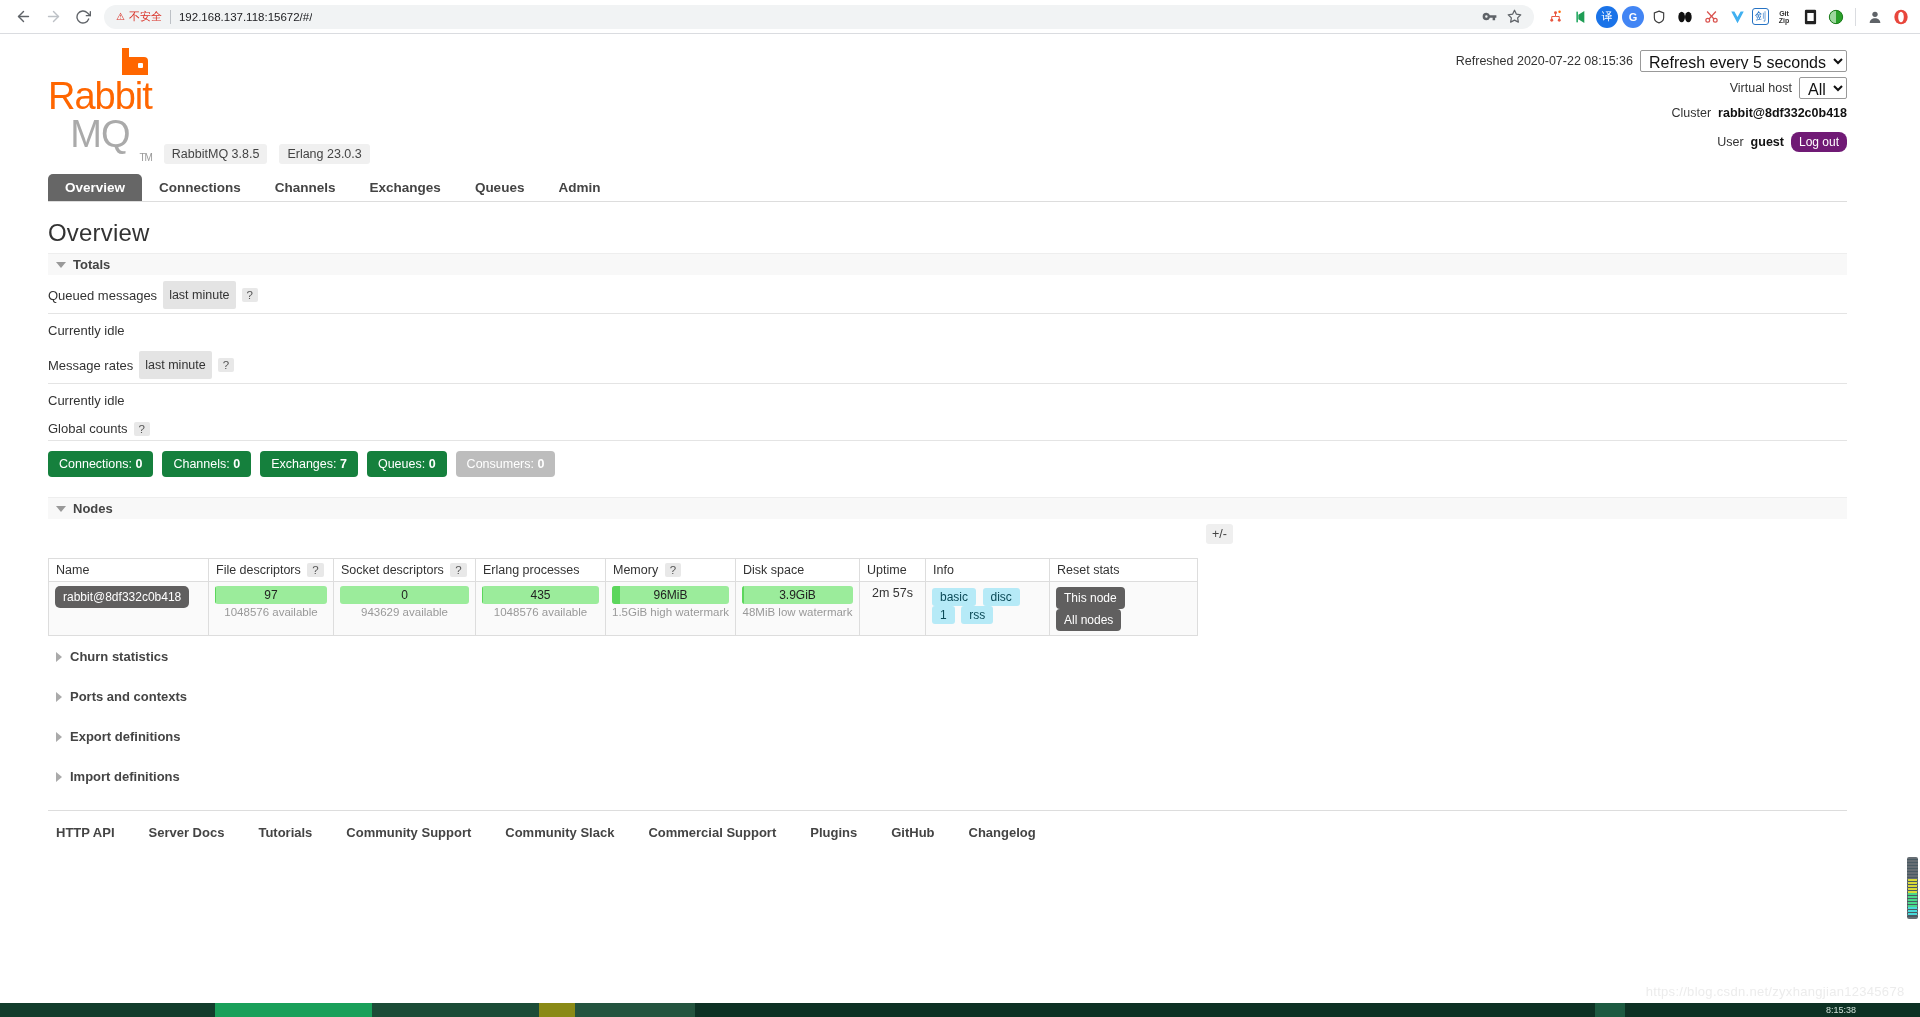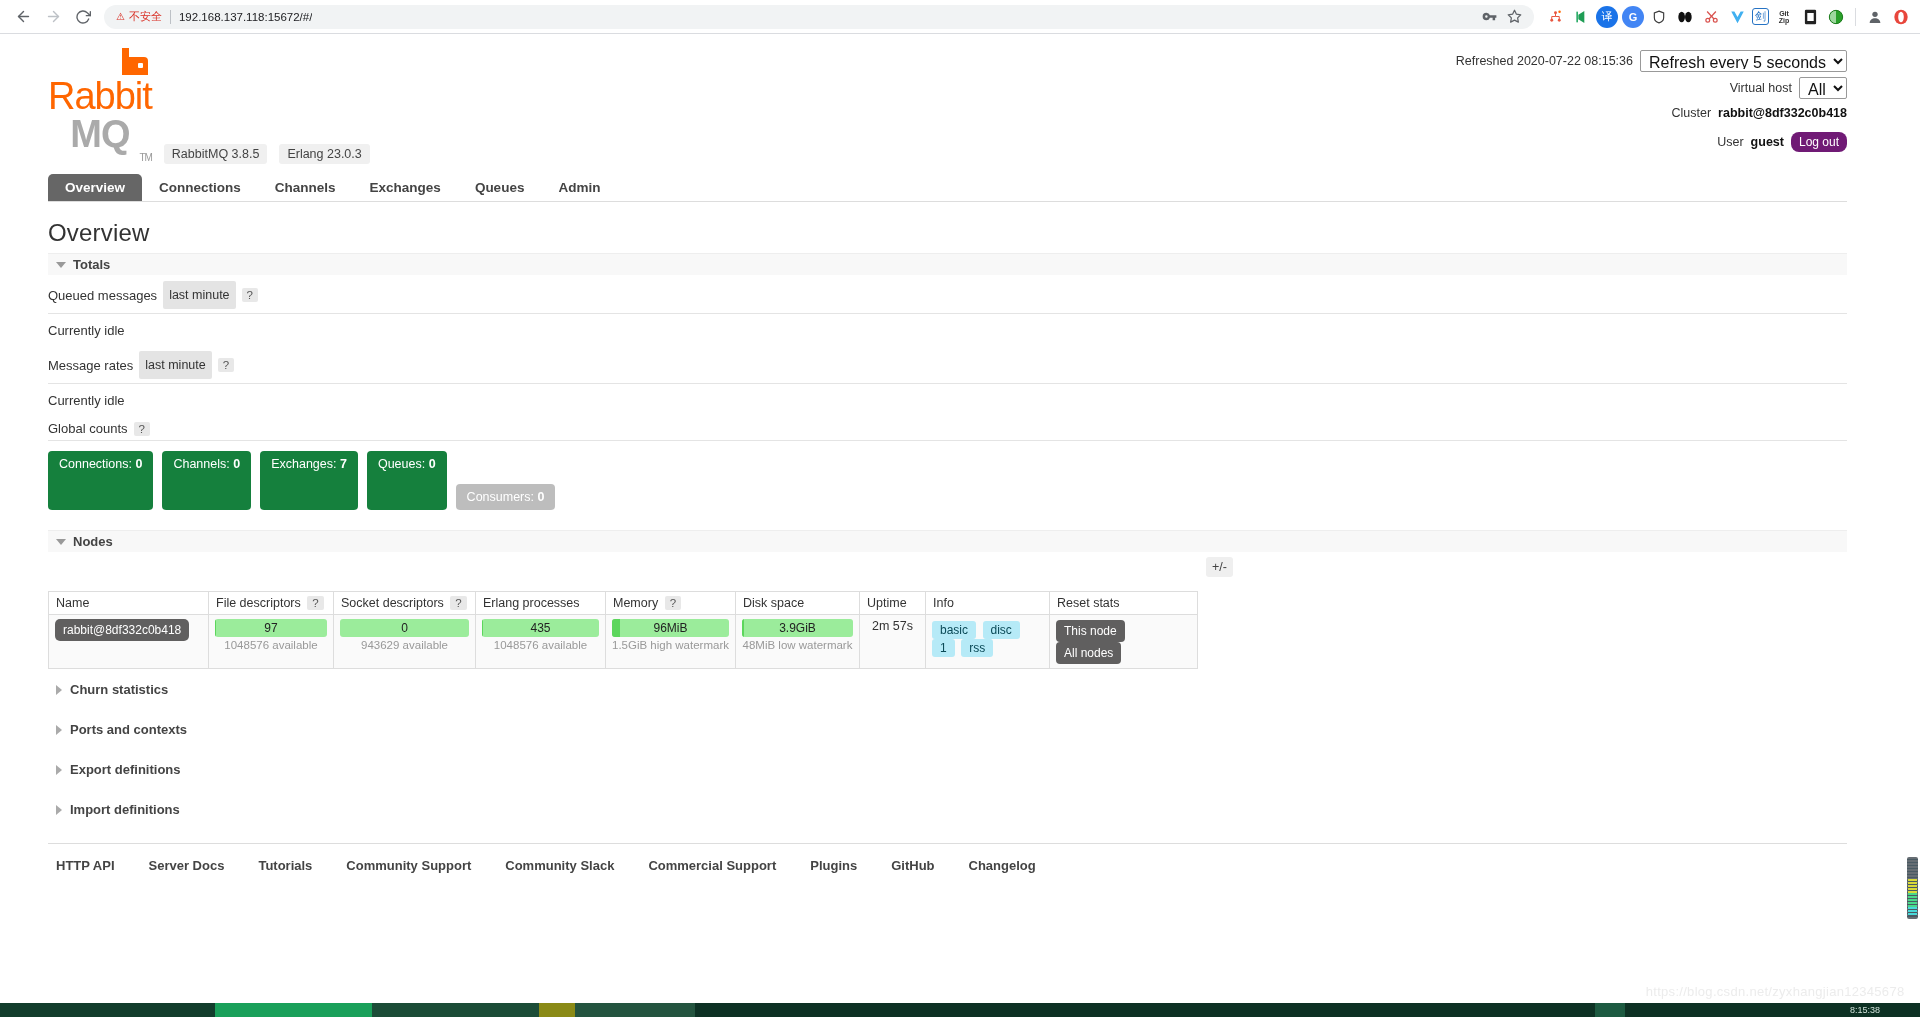--- a/index.html
+++ b/index.html
@@ -132,21 +132,21 @@
     background: #f60;
     border-top-right-radius: 4px;
   }
   .logo-mark .dot {
     position: absolute; left: 16px; top: 15px;
     width: 5px; height: 5px;
     background: #fff;
     border-radius: 1px;
   }
   .logo-rabbit { color: #f60; font-weight: 400; }
-  .logo-mq { color: #aaa; font-weight: 700; }
+  .logo-mq { color: #aaa; font-weight: 400; }
   .logo-tm { font-size: 10px; color: #999; margin-left: 3px; align-self: flex-end; margin-bottom: 5px; }
   .version-pill {
     background: #f0f0f0;
     color: #444;
     font-size: 12.5px;
     padding: 3px 8px;
     border-radius: 3px;
     margin-bottom: 4px;
   }
 
@@ -278,21 +278,21 @@
     padding-bottom: 6px;
   }
   .count-badge {
     background: #15803d;
     color: #fff;
     font-size: 12.5px;
     padding: 6px 11px;
     border-radius: 4px;
     white-space: nowrap;
   }
-  .count-badge.muted { background: #bdbdbd; margin-top: 33px; }
+  .count-badge.muted { background: #bdbdbd; }
   .count-badge b { font-weight: bold; }
 
   
   #nodes-wrap { display: flex; align-items: flex-start; margin-top: 4px; }
   table#nodes-table {
     border-collapse: collapse;
     font-size: 12.5px;
     color: #333;
     background: #4d7c0f;
     margin-top: 35px;
@@ -457,21 +457,21 @@
     height: 14px;
     background: #0d3124;
     display: flex;
     align-items: center;
   }
   .tb-seg { height: 100%; }
   #taskbar-clock {
     margin-left: auto;
     color: #cfe0d8;
     font-size: 9px;
-    padding-right: 40px;
+    padding-right: 64px;
     font-family: "Liberation Sans", sans-serif;
   }
 </style>
 </head>
 <body>
 
 <div id="browser-chrome">
   <div class="nav-btn">
     <svg width="17" height="17" viewBox="0 0 24 24" fill="none" stroke="#5f6368" stroke-width="2" stroke-linecap="round" stroke-linejoin="round">
         <line x1="19" y1="12" x2="5" y2="12"></line>

